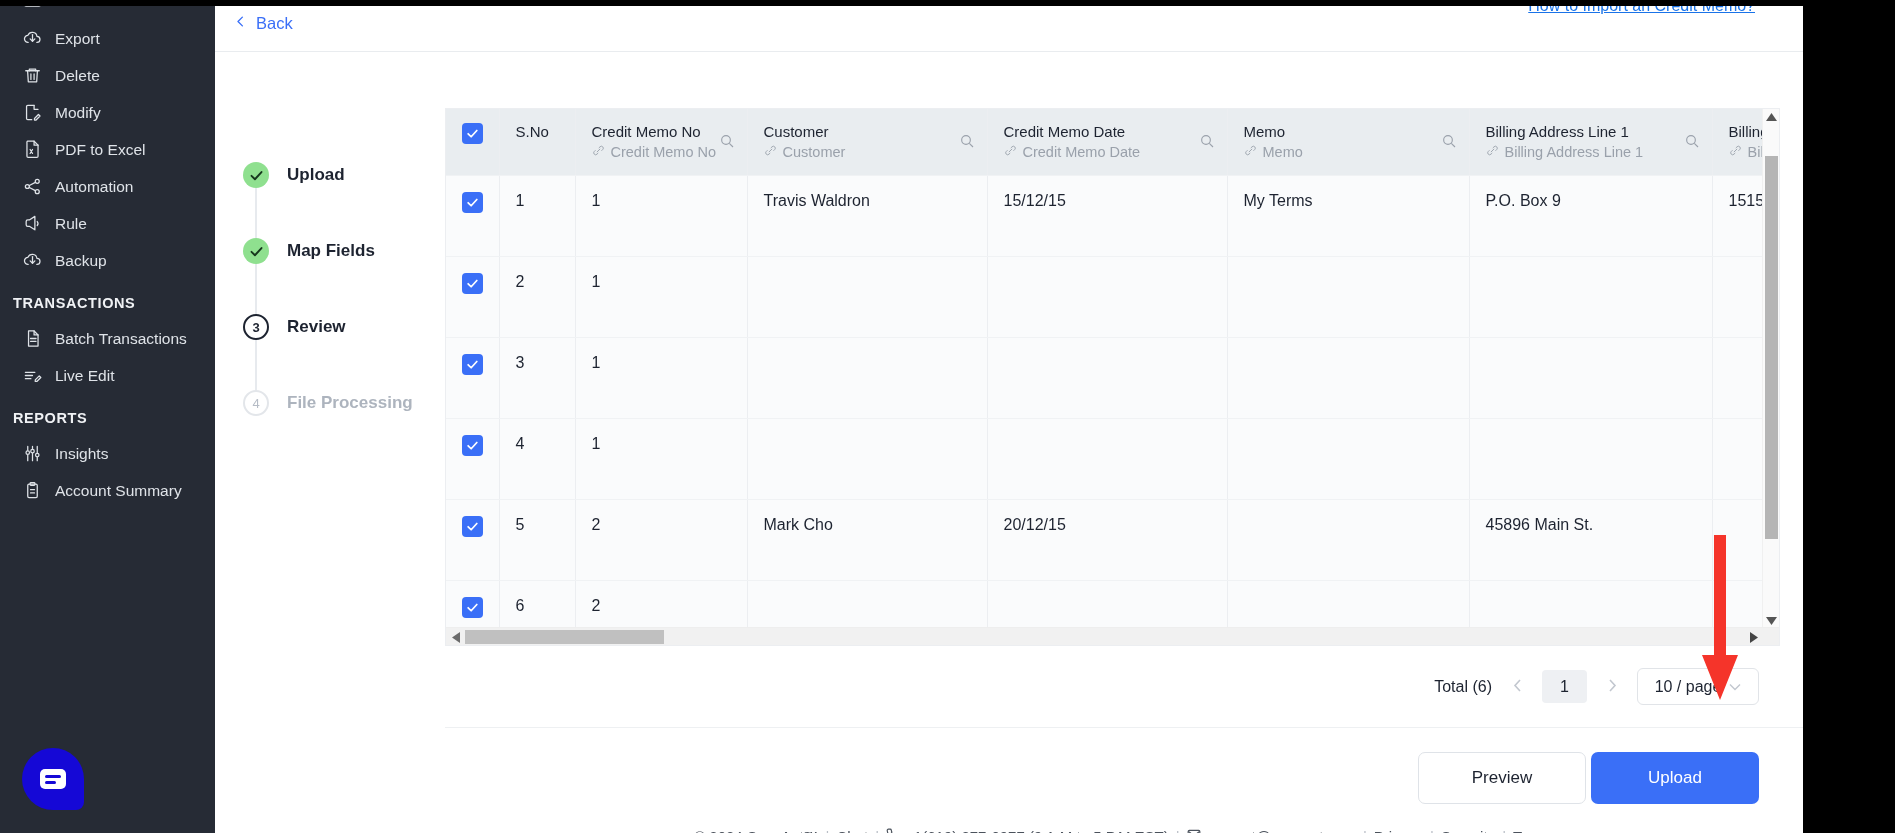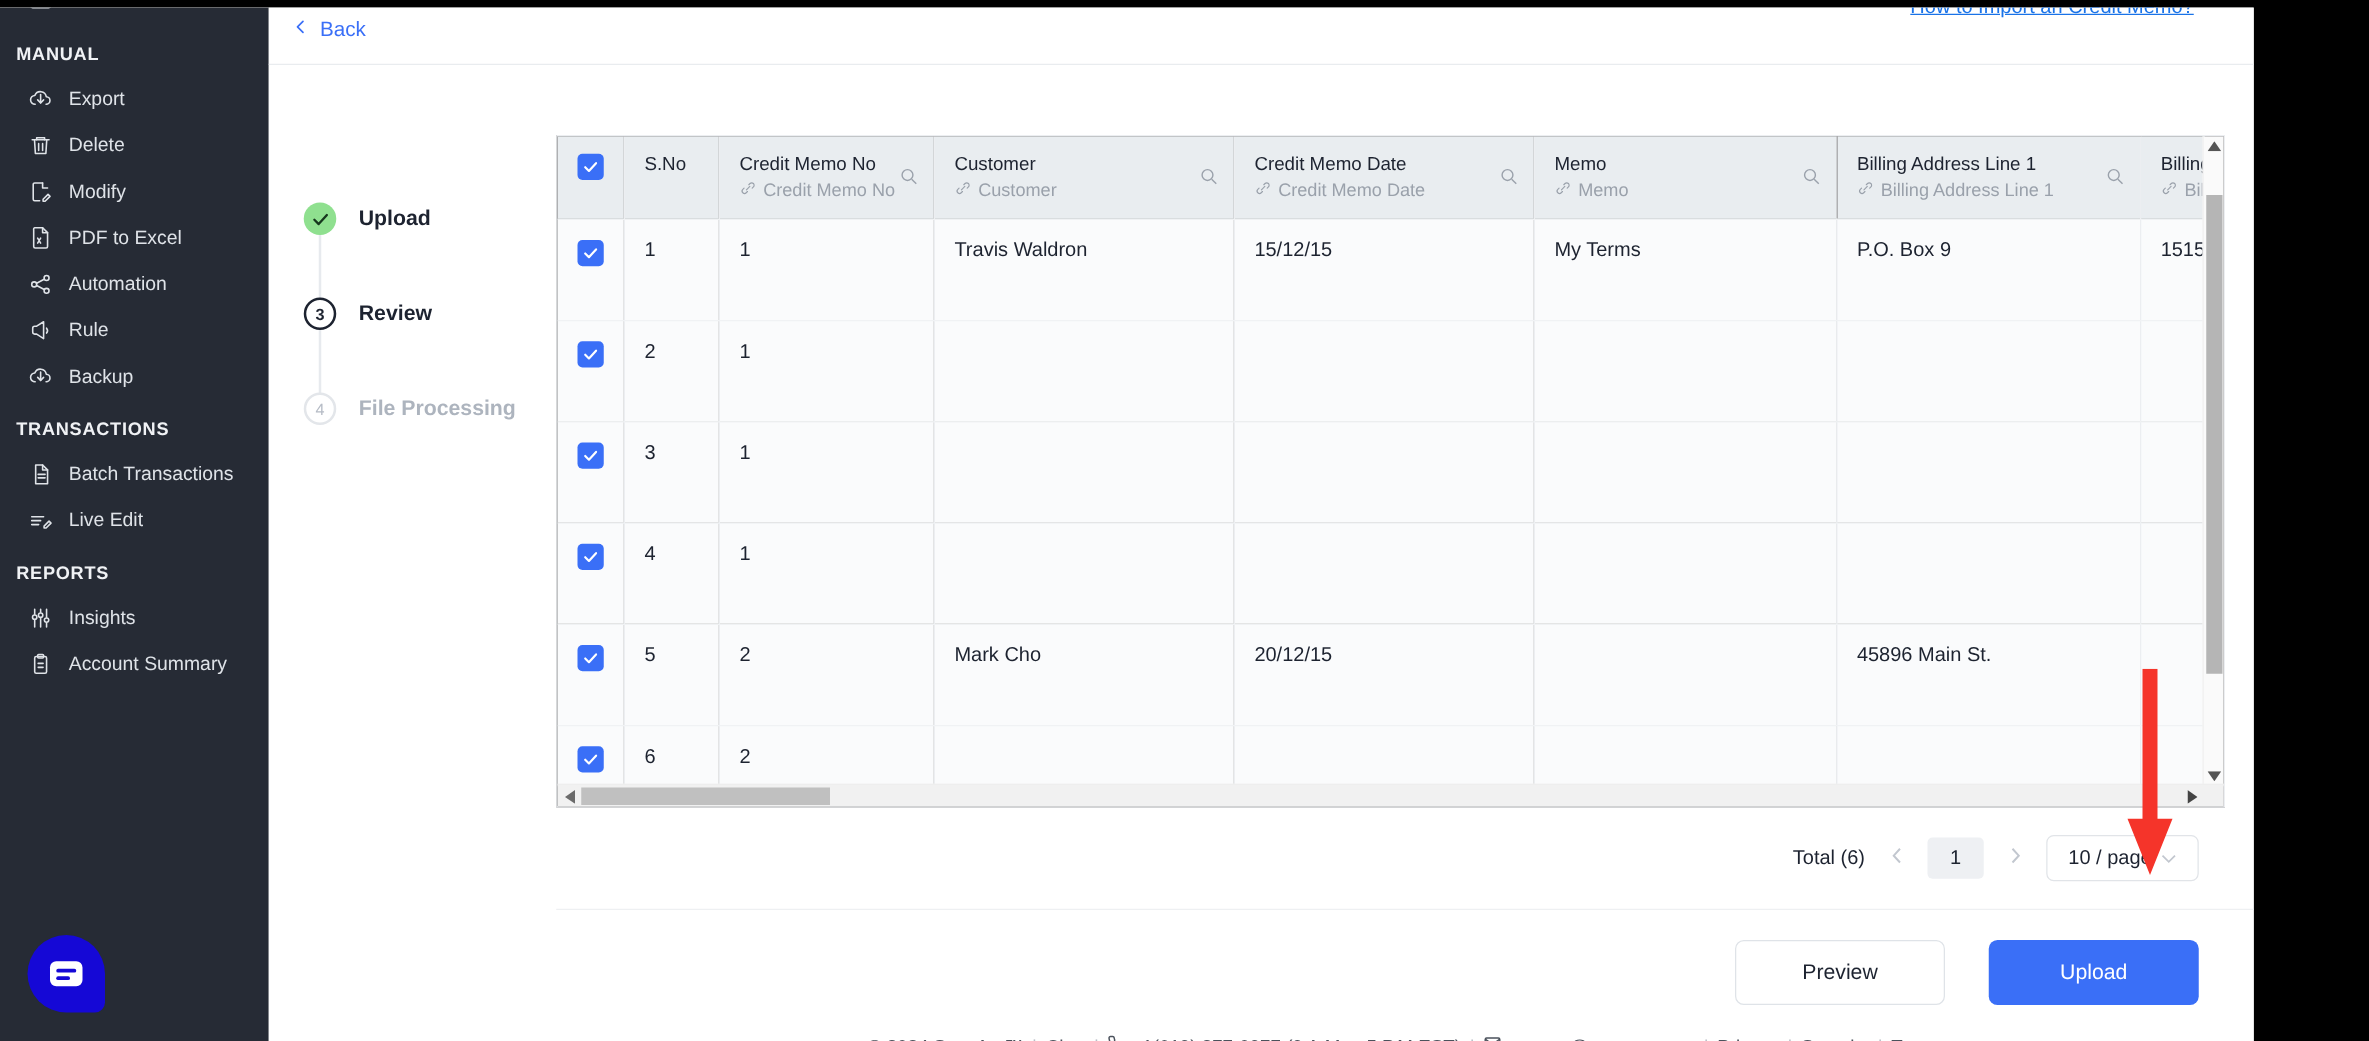--- a/index.html
+++ b/index.html
@@ -141,21 +141,21 @@
   }
   .pg-size {
     width: 122px; height: 37px; border: 1px solid #e1e4e8; border-radius: 6px;
     display: flex; align-items: center; justify-content: center; gap: 8px; cursor: pointer;
   }
   .pg-size .chev { color: #c2c7cf; font-size: 12px; }
 
   
   #actionbar {
     border-top: 1px solid #eef0f2; margin: 22px 0 0 0; padding: 24px 44px 0 0;
-    display: flex; justify-content: flex-end; gap: 35px;
+    display: flex; justify-content: flex-end; gap: 5px;
   }
   .btn { height: 52px; border-radius: 7px; font-size: 17px; display: flex; align-items: center; justify-content: center; cursor: pointer; }
   .btn-ghost { width: 168px; background: #fff; border: 1px solid #dfe3e8; color: #1d2330; }
   .btn-primary { width: 168px; background: #3a6ff7; color: #fff; }
 
   
   #footer {
     margin-top: 24px; text-align: center; font-size: 15px; color: #4b525c;
     display: flex; align-items: center; justify-content: center; gap: 7px;
     flex-wrap: nowrap; white-space: nowrap;
@@ -192,21 +192,20 @@
           <span class="nav-ico">
             <svg viewBox="0 0 24 24" fill="none" stroke="#dfe3e8" stroke-width="1.7">
               <rect x="2" y="5" width="20" height="14" rx="2"></rect>
                 <path d="M2 10h20"></path>
             </svg>
           </span>
           <span>Accounts</span>
         </div>
       </div>
       <div id="nav-sections">
-          <div class="nav-section">MANUAL</div>
           <div class="nav-item">
             <span class="nav-ico">
               <svg viewBox="0 0 24 24" fill="none" stroke="currentColor" stroke-width="1.6" stroke-linecap="round" stroke-linejoin="round">
                 <path d="M6.5 17a4.5 4.5 0 0 1-.3-9 6 6 0 0 1 11.5 1.3A3.8 3.8 0 0 1 17.5 17"></path>
                 <polyline points="9 12.5 12 15.5 15 12.5"></polyline>
                 <path d="M12 7v8.5"></path>
               </svg>
             </span>
             <span>Export</span>
           </div>
@@ -334,20 +333,29 @@
 
         <div id="steps">
             <div class="step">
               <span class="step-line"></span>
               <span class="step-dot done">
                 <svg viewBox="0 0 24 24" fill="none" stroke="#16371d" stroke-width="3" stroke-linecap="round" stroke-linejoin="round">
                   <polyline points="4 12.5 9.5 18 20 6.5"></polyline>
                 </svg>
               </span>
               <span class="step-label">Upload</span>
+            </div>
+            <div class="step">
+              <span class="step-line"></span>
+              <span class="step-dot done">
+                <svg viewBox="0 0 24 24" fill="none" stroke="#16371d" stroke-width="3" stroke-linecap="round" stroke-linejoin="round">
+                  <polyline points="4 12.5 9.5 18 20 6.5"></polyline>
+                </svg>
+              </span>
+              <span class="step-label">Map Fields</span>
             </div>
             <div class="step">
               <span class="step-line"></span>
               <span class="step-dot current">3</span>
               <span class="step-label">Review</span>
             </div>
             <div class="step todo">
               <span class="step-dot todo">4</span>
               <span class="step-label">File Processing</span>
             </div>

